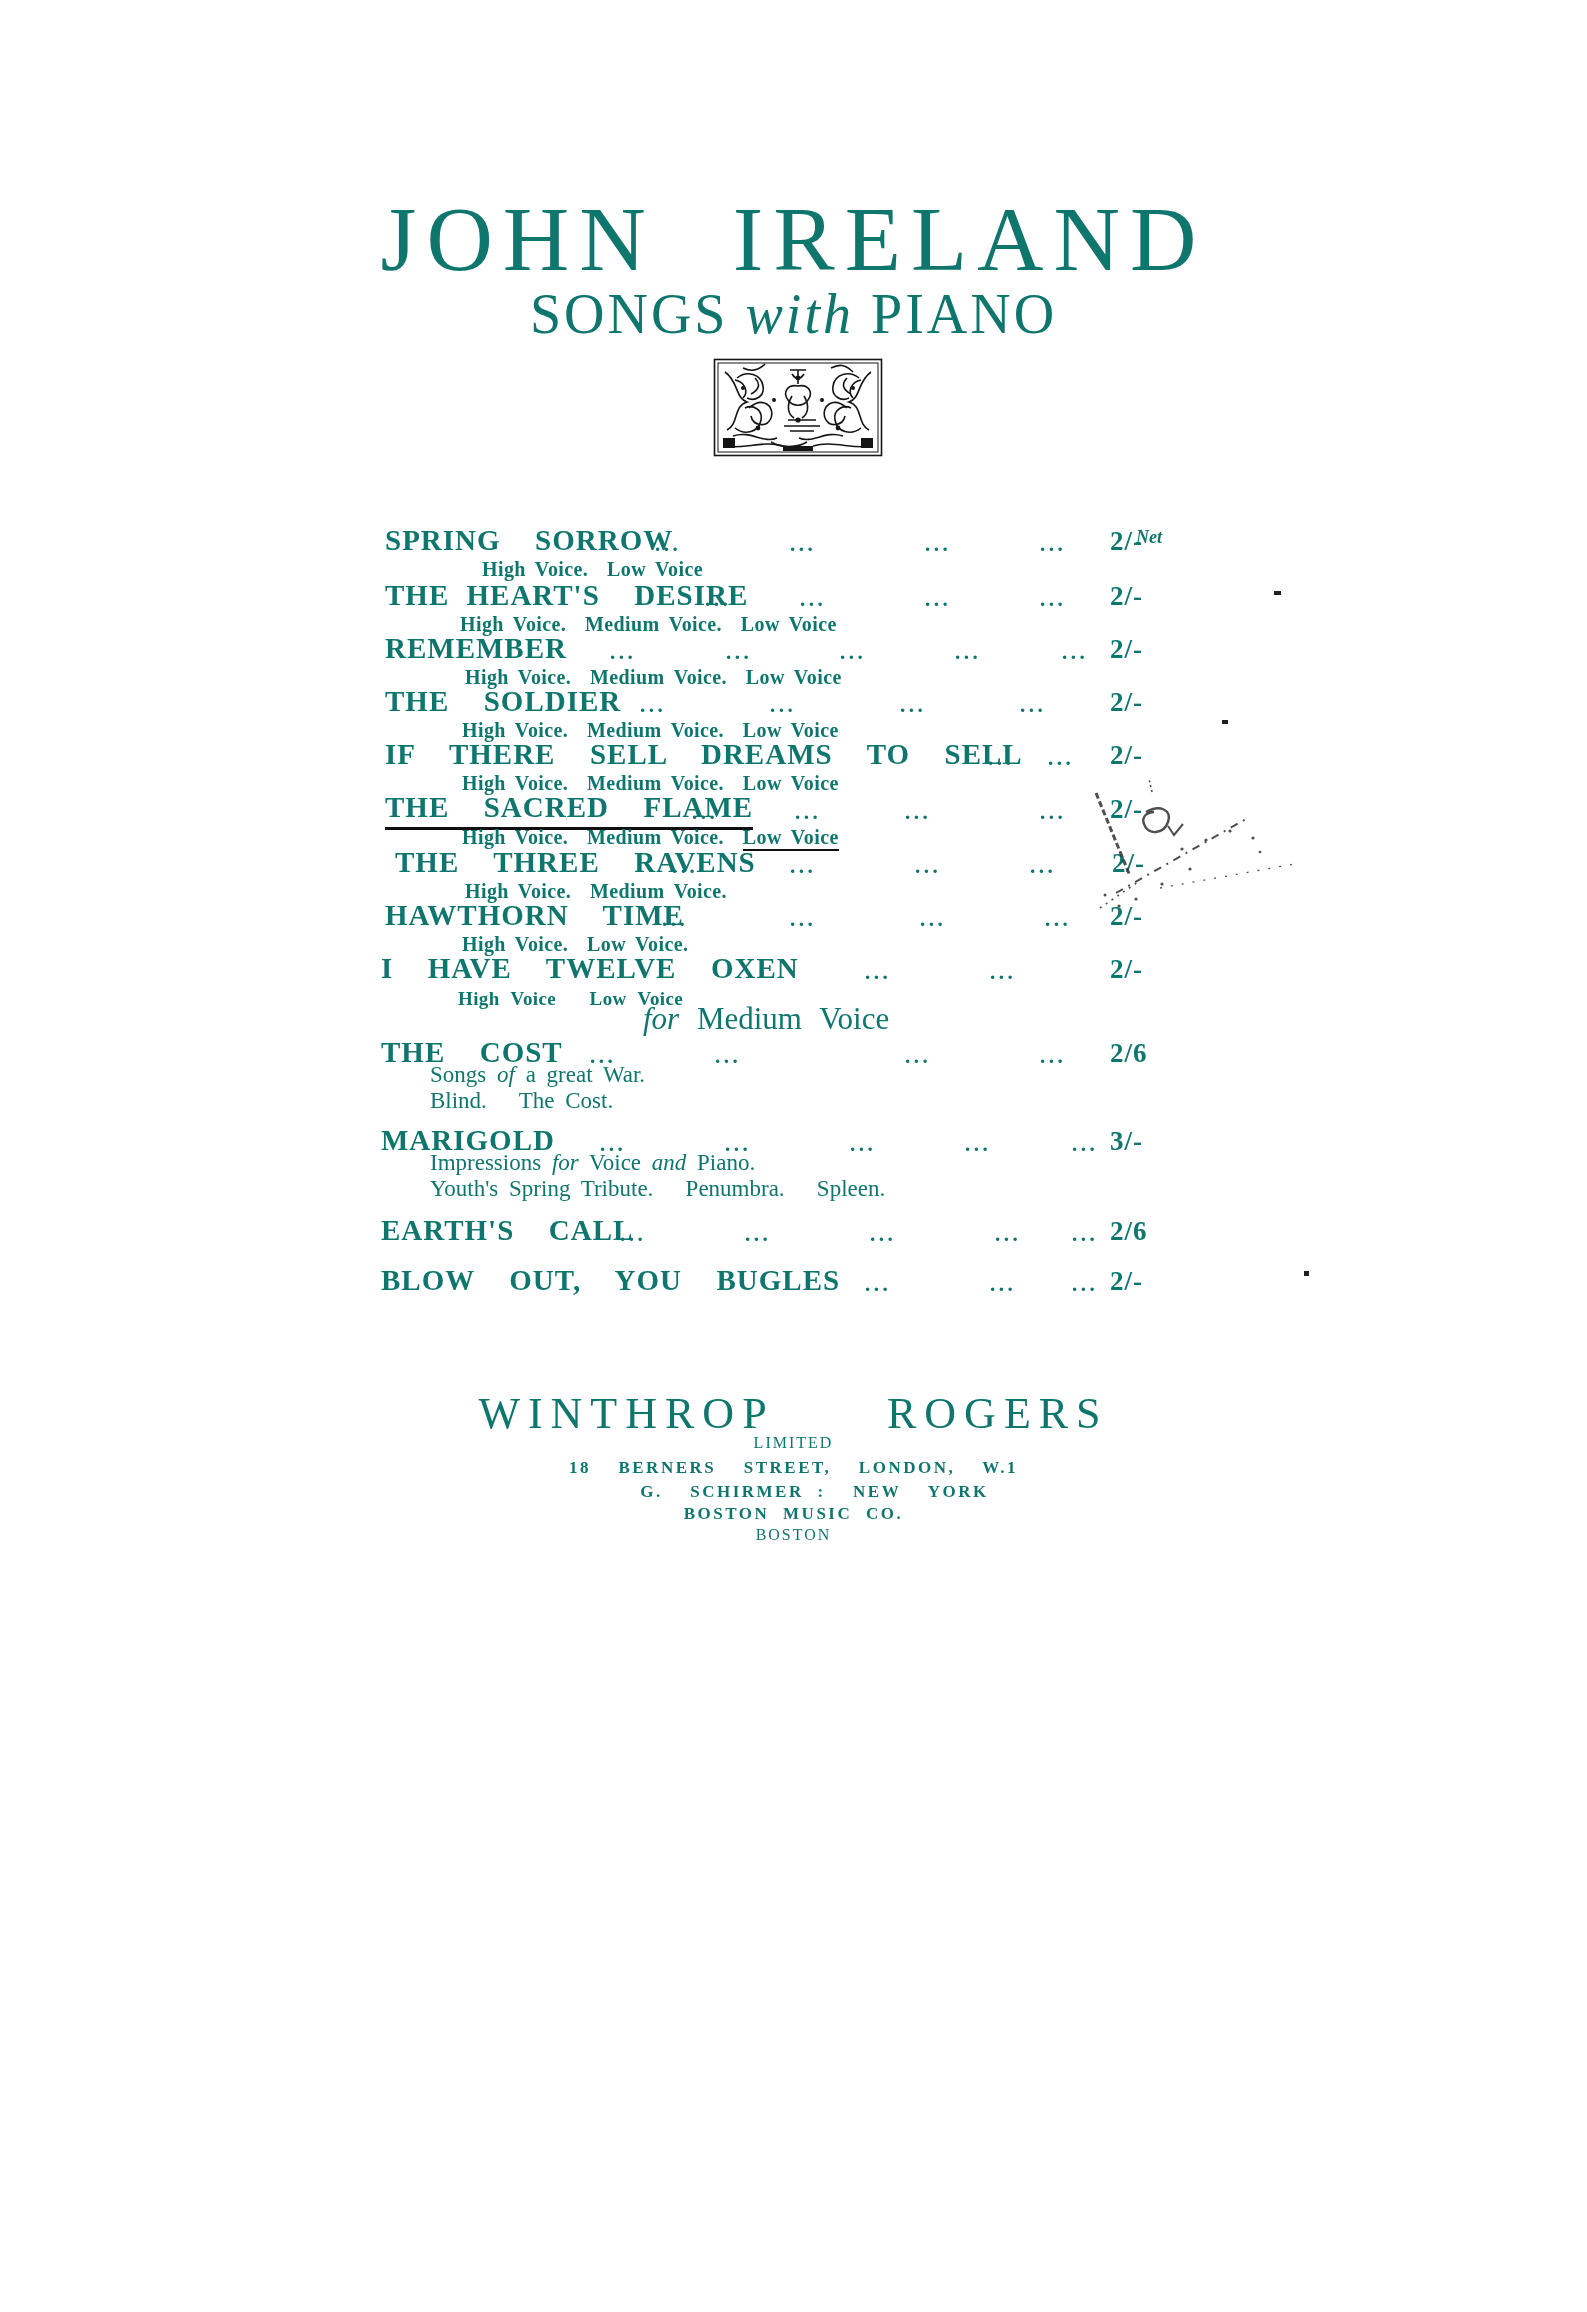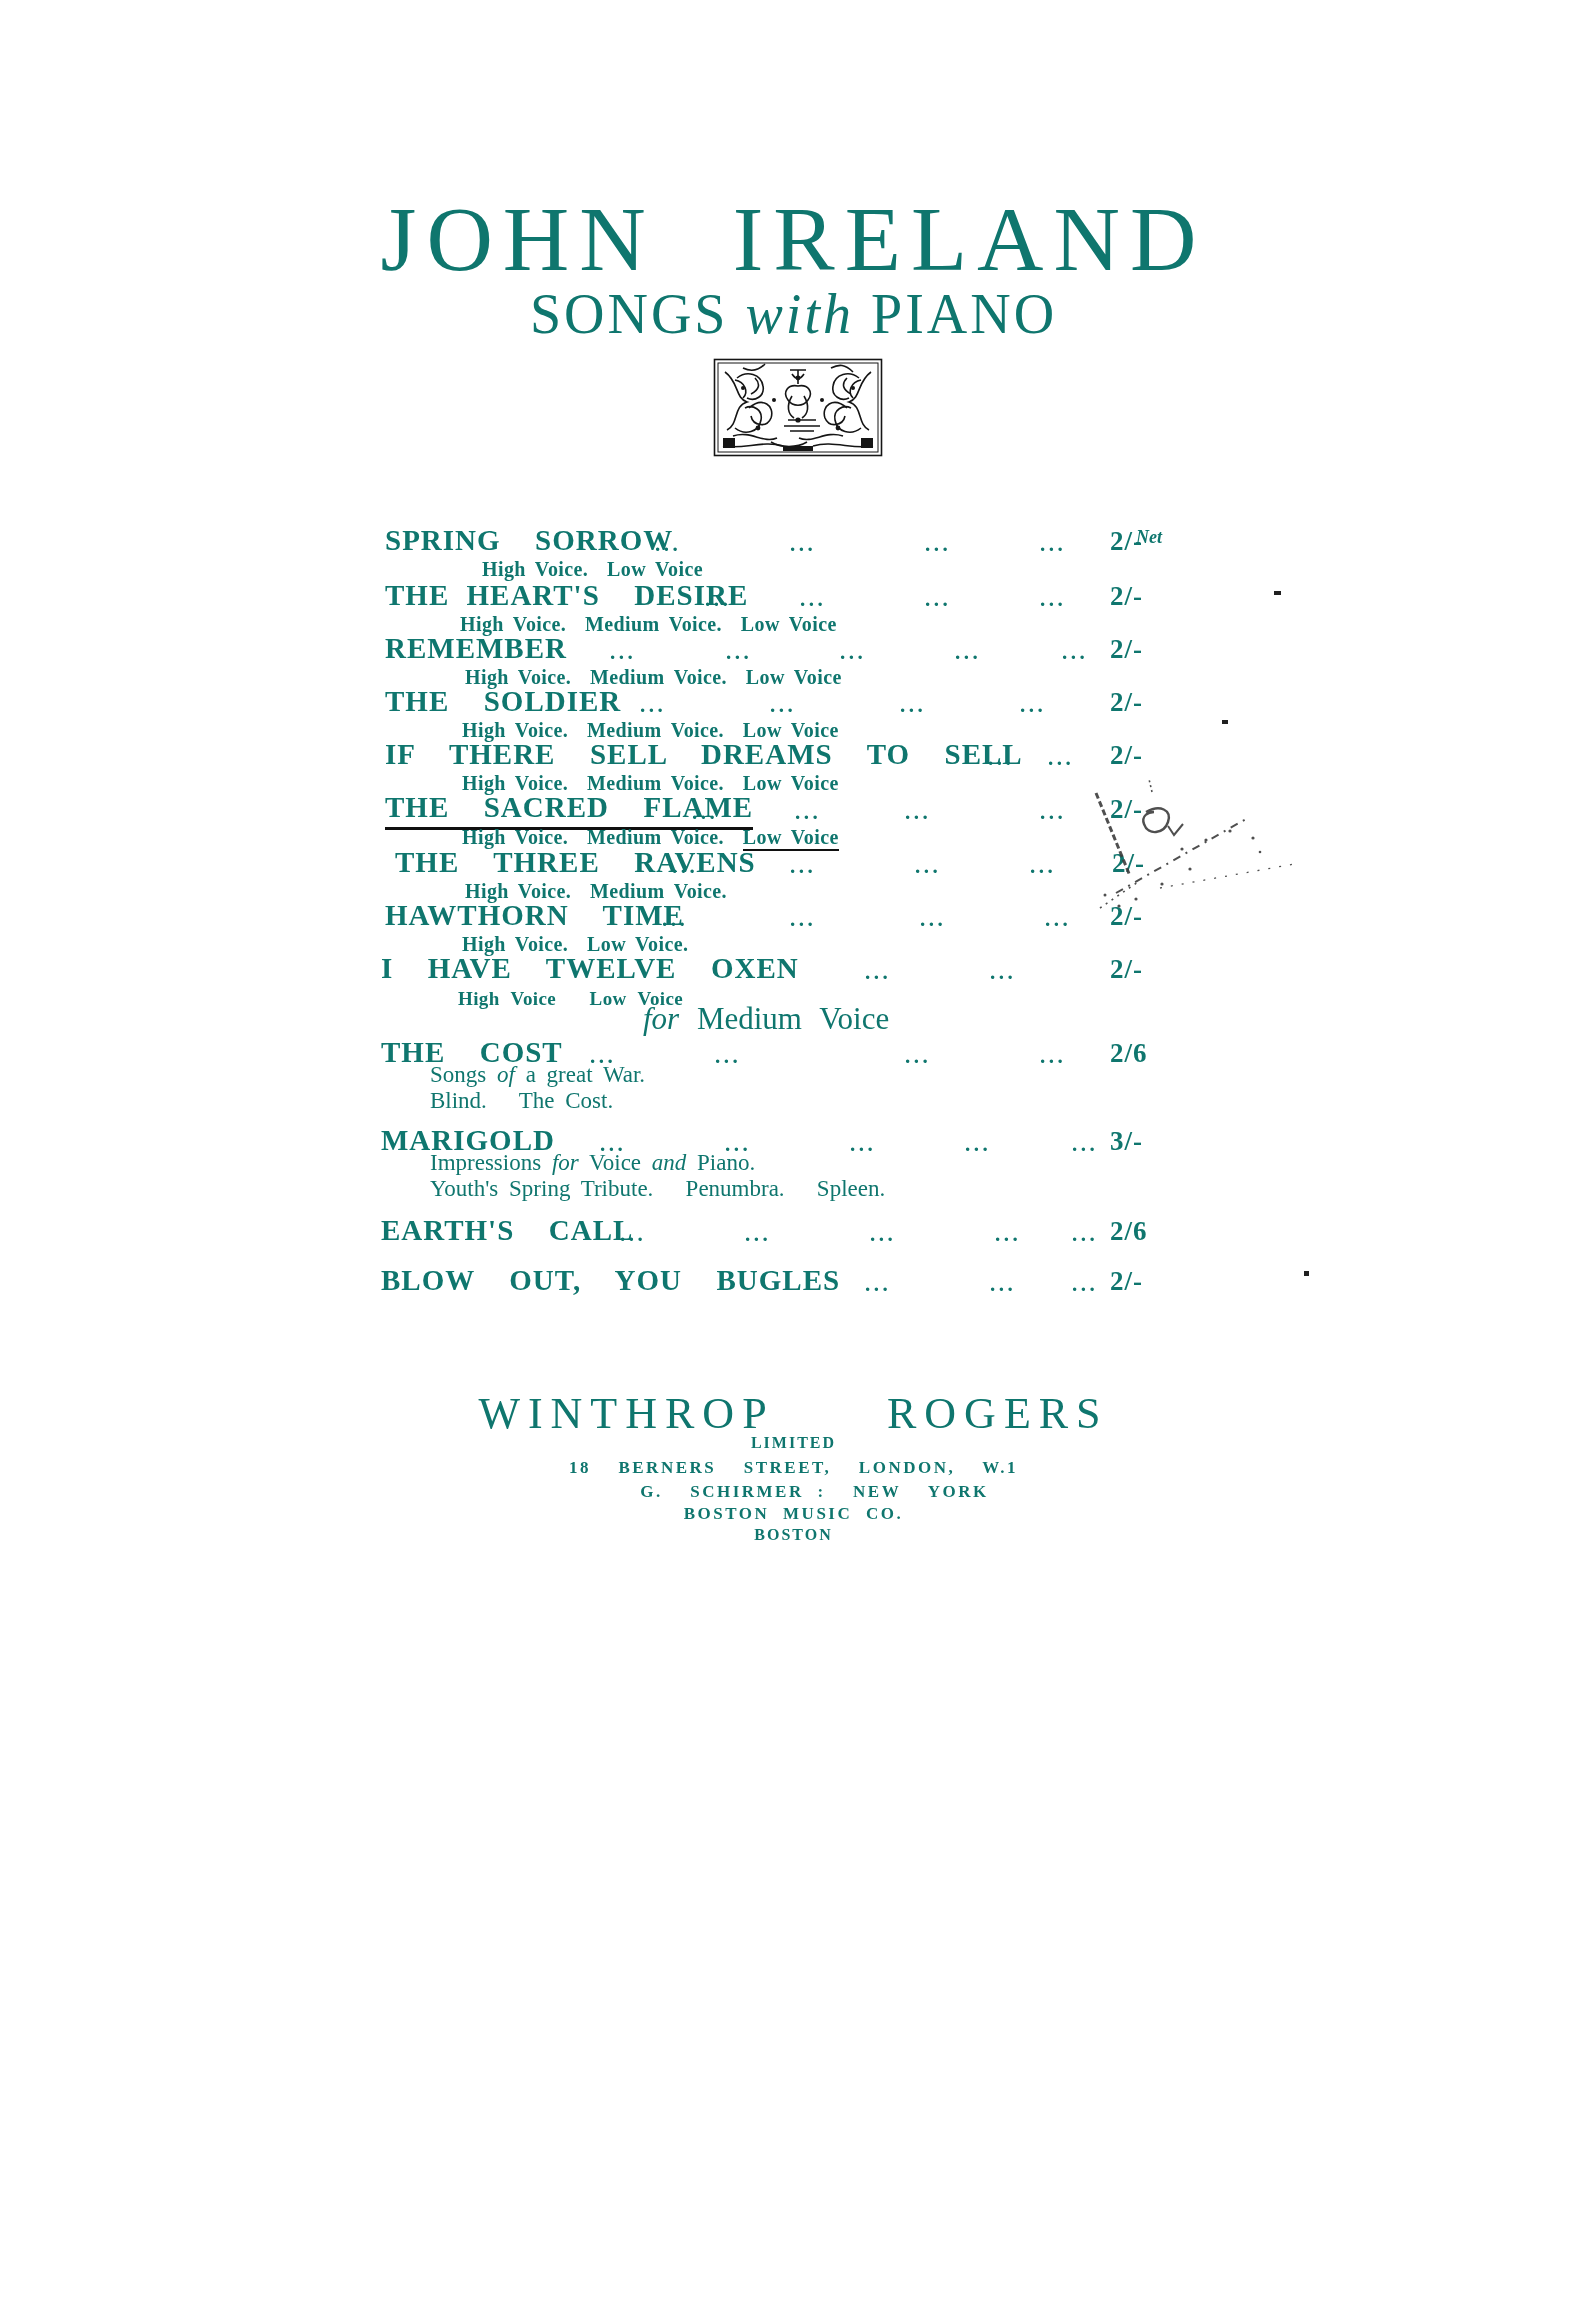--- a/index.html
+++ b/index.html
@@ -22,21 +22,21 @@
   .voices-sm{font-size:19px;font-weight:bold;letter-spacing:.4px;word-spacing:6px;white-space:pre;}
   .ld{font-size:21px;font-weight:bold;letter-spacing:3.5px;}
   .price{font-size:27px;font-weight:bold;letter-spacing:1px;white-space:pre;}
   .net{font-size:18px;font-weight:bold;font-style:italic;}
   .sec-head{font-size:31px;word-spacing:10px;white-space:pre;}
   .subline{font-size:23px;word-spacing:5px;white-space:pre;}
   .tu{border-bottom:3px solid #101010;padding-bottom:3px;display:inline-block;}
   .u2{border-bottom:2px solid #101010;padding-bottom:1px;}
   .pub-name{font-size:44px;letter-spacing:8px;word-spacing:38px;white-space:pre;}
   .pub-sm{font-size:17px;font-weight:bold;letter-spacing:2.5px;word-spacing:7px;white-space:pre;}
-  .pub-xs{font-size:16px;font-weight:bold;letter-spacing:2px;word-spacing:6px;white-space:pre;}
+  .pub-xs{font-size:16px;font-weight:normal;letter-spacing:2px;word-spacing:6px;white-space:pre;}
   svg{display:block;}
 </style>
 </head>
 <body>
 
 <div class="page">
 
   <div class="abs ctr main-title" style="top:186px;">JOHN IRELAND</div>
   <div class="abs ctr sub-title" style="top:282px;"><span>SONGS </span><span class="itl">with</span><span> PIANO</span></div>
 

